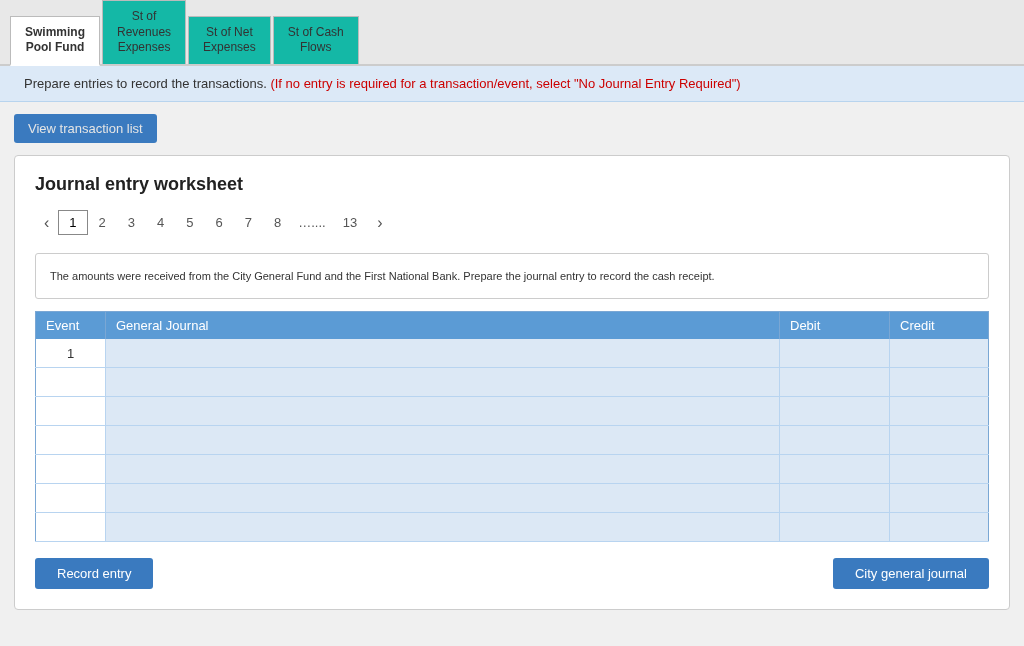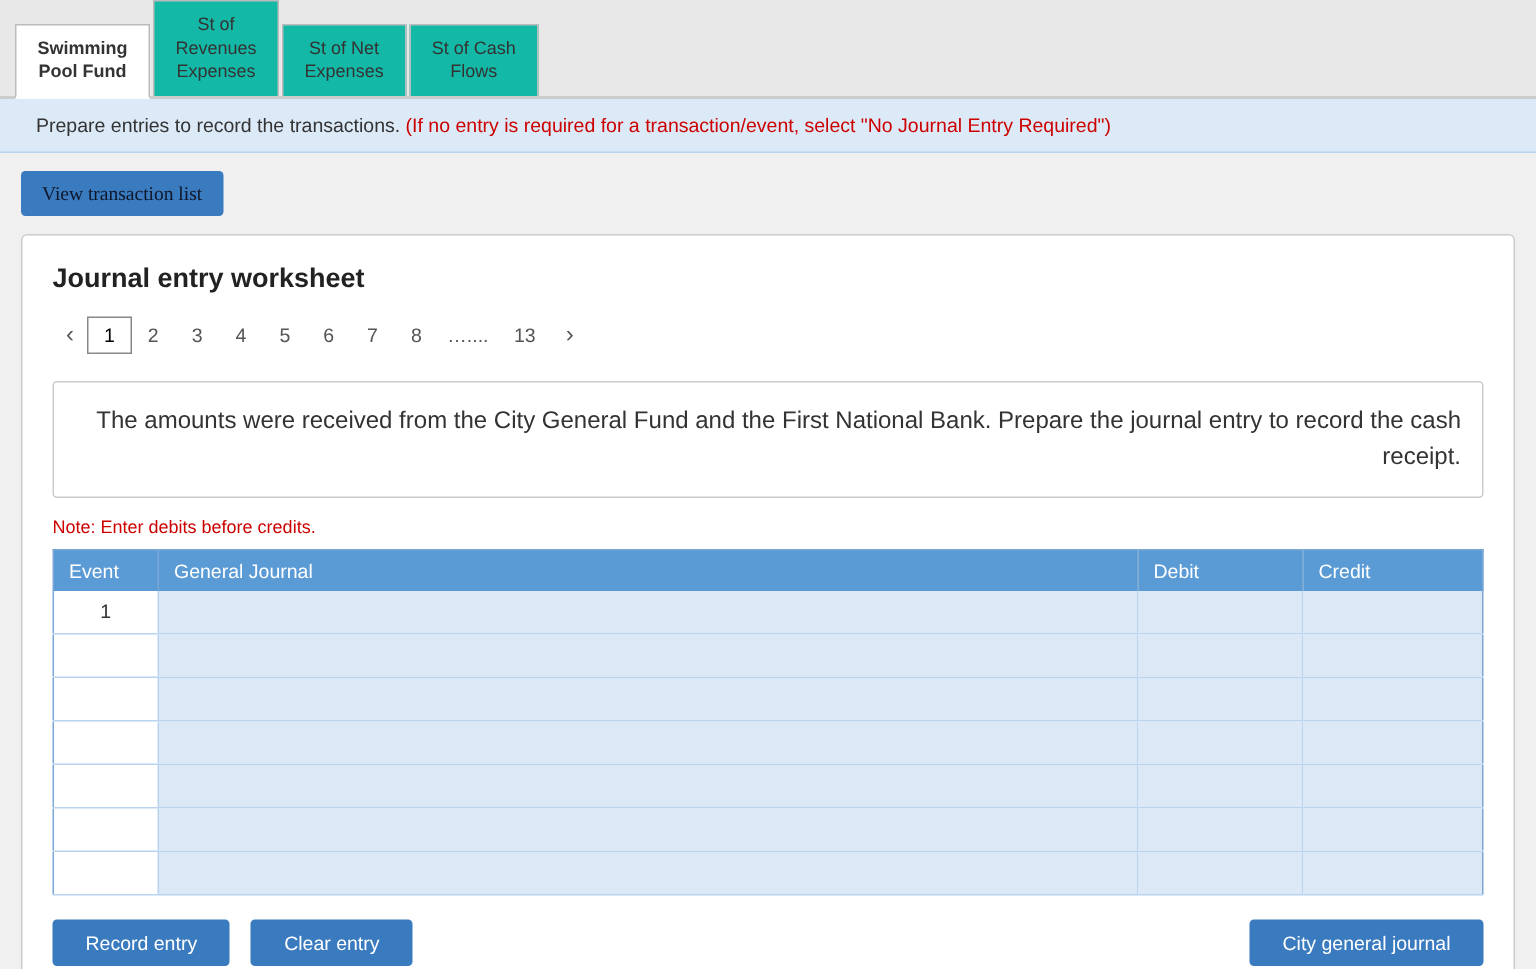--- a/index.html
+++ b/index.html
@@ -39,29 +39,28 @@
       padding: 10px 24px;
       font-size: 13px;
       color: #333;
       border-bottom: 1px solid #b8d4ee;
     }
     .info-bar .red { color: #cc0000; }
 
     
     .btn-view {
       background: #3a7abf;
-      color: #0f172a;
+      color: #e5e5e5;
       border: none;
       padding: 7px 14px;
       font-size: 13px;
       cursor: pointer;
       border-radius: 3px;
       margin: 12px 0 12px 14px;
       display: inline-block;
-      font-family: Liberation Serif, serif;
     }
 
     
     .card {
       background: #fff;
       border: 1px solid #ccc;
       border-radius: 4px;
       margin: 0 14px 14px 14px;
       padding: 18px 20px 20px 20px;
     }
@@ -105,25 +104,24 @@
       color: #555;
       font-size: 13px;
     }
 
     
     .desc-box {
       border: 1px solid #ccc;
       border-radius: 3px;
       padding: 14px;
       margin-bottom: 12px;
-      font-size: 16px;
+      font-size: 11px;
       line-height: 1.5;
       color: #333;
       background: #fff;
-      text-align: right;
     }
 
     .note-text {
       color: #cc0000;
       font-size: 12px;
       margin-bottom: 8px;
     }
 
     
     .journal-table {
@@ -244,29 +242,28 @@
     <div class="page-num">8</div>
     <div class="page-dots">…....</div>
     <div class="page-num">13</div>
     <button class="page-arrow">›</button>
   </div>
 
   <div class="desc-box">
     <span>The amounts were received from the City General Fund and the First National Bank. Prepare the journal entry to record the cash receipt.</span>
   </div>
 
-  <div class="note-text">Note: Enter debits before credits.</div>
 
   <table class="journal-table">
     <thead>
       <tr>
         <th style="width:70px;">Event</th>
         <th>General Journal</th>
         <th style="width:110px;">Debit</th>
-        <th style="width:120px;">Credit</th>
+        <th style="width:99px;">Credit</th>
       </tr>
     </thead>
     <tbody id="journal-tbody">
     <tr>
           <td class="event-col">1</td>
           <td>
             <div class="td-input-wrap">
               <input type="text" style="">
             </div>
           </td>
@@ -387,20 +384,19 @@
             <div class="td-input-wrap">
               <input type="text" style="">
             </div>
           </td>
         </tr>
       </tbody>
   </table>
 
   <div class="bottom-btns">
     <button class="btn-action">Record entry</button>
-    <button class="btn-action">Clear entry</button>
     <div class="btn-spacer"></div>
     <button class="btn-action">City general journal</button>
   </div>
 </div>
 
 
 
 
 </body></html>

